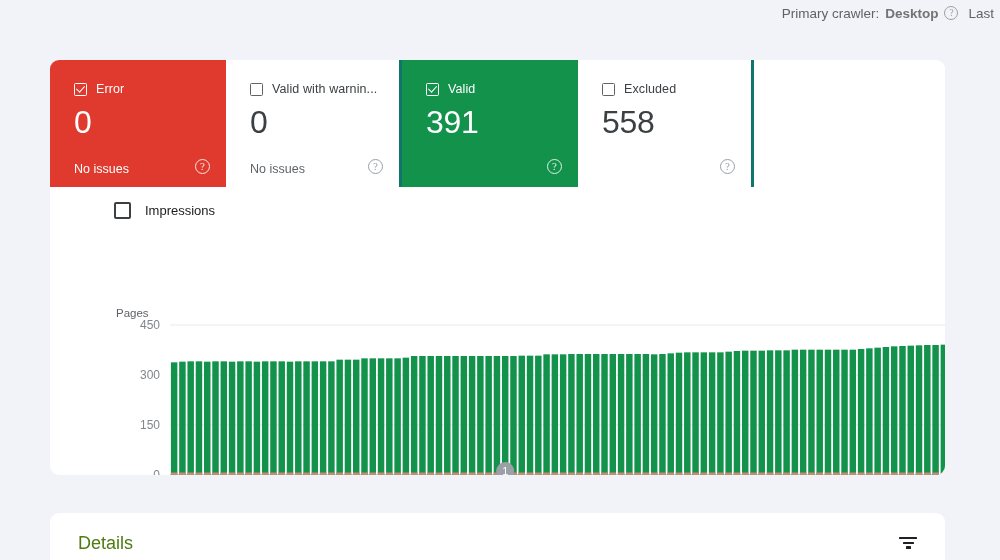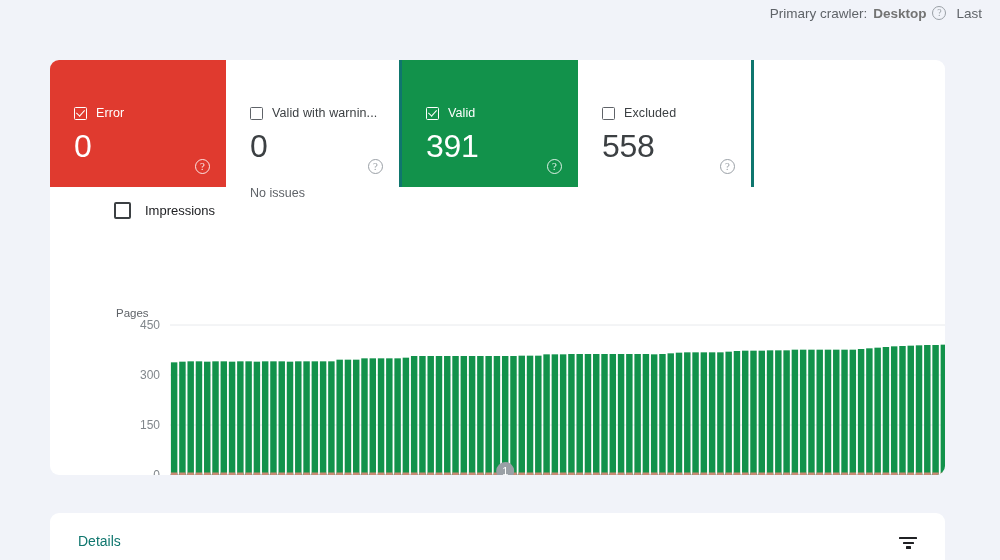--- a/index.html
+++ b/index.html
@@ -8,21 +8,21 @@
     background: #f1f3f9;
     font-family: "Liberation Sans", sans-serif;
     overflow: hidden;
   }
   #root { position: relative; width: 1000px; height: 560px; }
 
   
   .topbar {
     position: absolute; top: 0; left: 0; width: 1000px; height: 26px;
     display: flex; align-items: center; justify-content: flex-end;
-    padding-right: 16px;
+    padding-right: 4px;
   }
   .topbar-inner { display: flex; align-items: center; gap: 6px; padding-right: 2px; }
   .crawler-value { font-size: 13.5px; color: #737373; font-weight: bold; }
   .help-circle {
     width: 14px; height: 14px; border-radius: 50%;
     border: 1.3px solid #9aa0a6; color: #9aa0a6;
     font-size: 10px; line-height: 12px; text-align: center;
     display: inline-block; font-family: "Liberation Serif", serif;
   }
   .last-trunc {
@@ -45,21 +45,21 @@
   }
   .status-card {
     position: relative; flex: 0 0 176px; height: 127px;
     padding: 22px 0 0 24px;
     border-right: 3px solid #0f766e;
     background: #ffffff;
   }
   .status-card.error   { background: #e03a2f; border-right: none; }
   .status-card.valid   { background: #12924b; border-right: none; }
 
-  .sc-head { display: flex; align-items: center; gap: 9px; margin-top: 24px; }
+  .sc-head { display: flex; align-items: center; gap: 9px; }
   .cbx {
     width: 13px; height: 13px; border: 1.6px solid #5f6368;
     border-radius: 1.5px; flex: 0 0 auto; position: relative;
     background: transparent;
   }
   .cbx.light { border-color: #ffffff; }
   .cbx.checked::after {
     content: ""; position: absolute; left: 3px; top: 0.5px;
     width: 4px; height: 7px; border: solid #ffffff;
     border-width: 0 1.7px 1.7px 0; transform: rotate(42deg);
@@ -102,21 +102,21 @@
   .chart-svg { display: block; }
 
   
   .details-card {
     position: absolute; left: 50px; top: 513px;
     width: 895px; height: 70px;
     background: #ffffff; border-radius: 9px;
   }
   .details-title {
     position: absolute; left: 28px; top: 20px;
-    font-size: 14px; color: #0f766e;
+    font-size: 18px; color: #4d7c0f;
   }
   .filter-icon {
     position: absolute; right: 28px; top: 24px;
     width: 18px; height: 14px;
     display: flex; flex-direction: column; align-items: center; gap: 2.5px;
   }
   .filter-icon i { display: block; background: #202124; height: 2.2px; border-radius: .5px; }
   .filter-icon i:nth-child(1) { width: 18px; }
   .filter-icon i:nth-child(2) { width: 11px; }
   .filter-icon i:nth-child(3) { width: 5px; }

